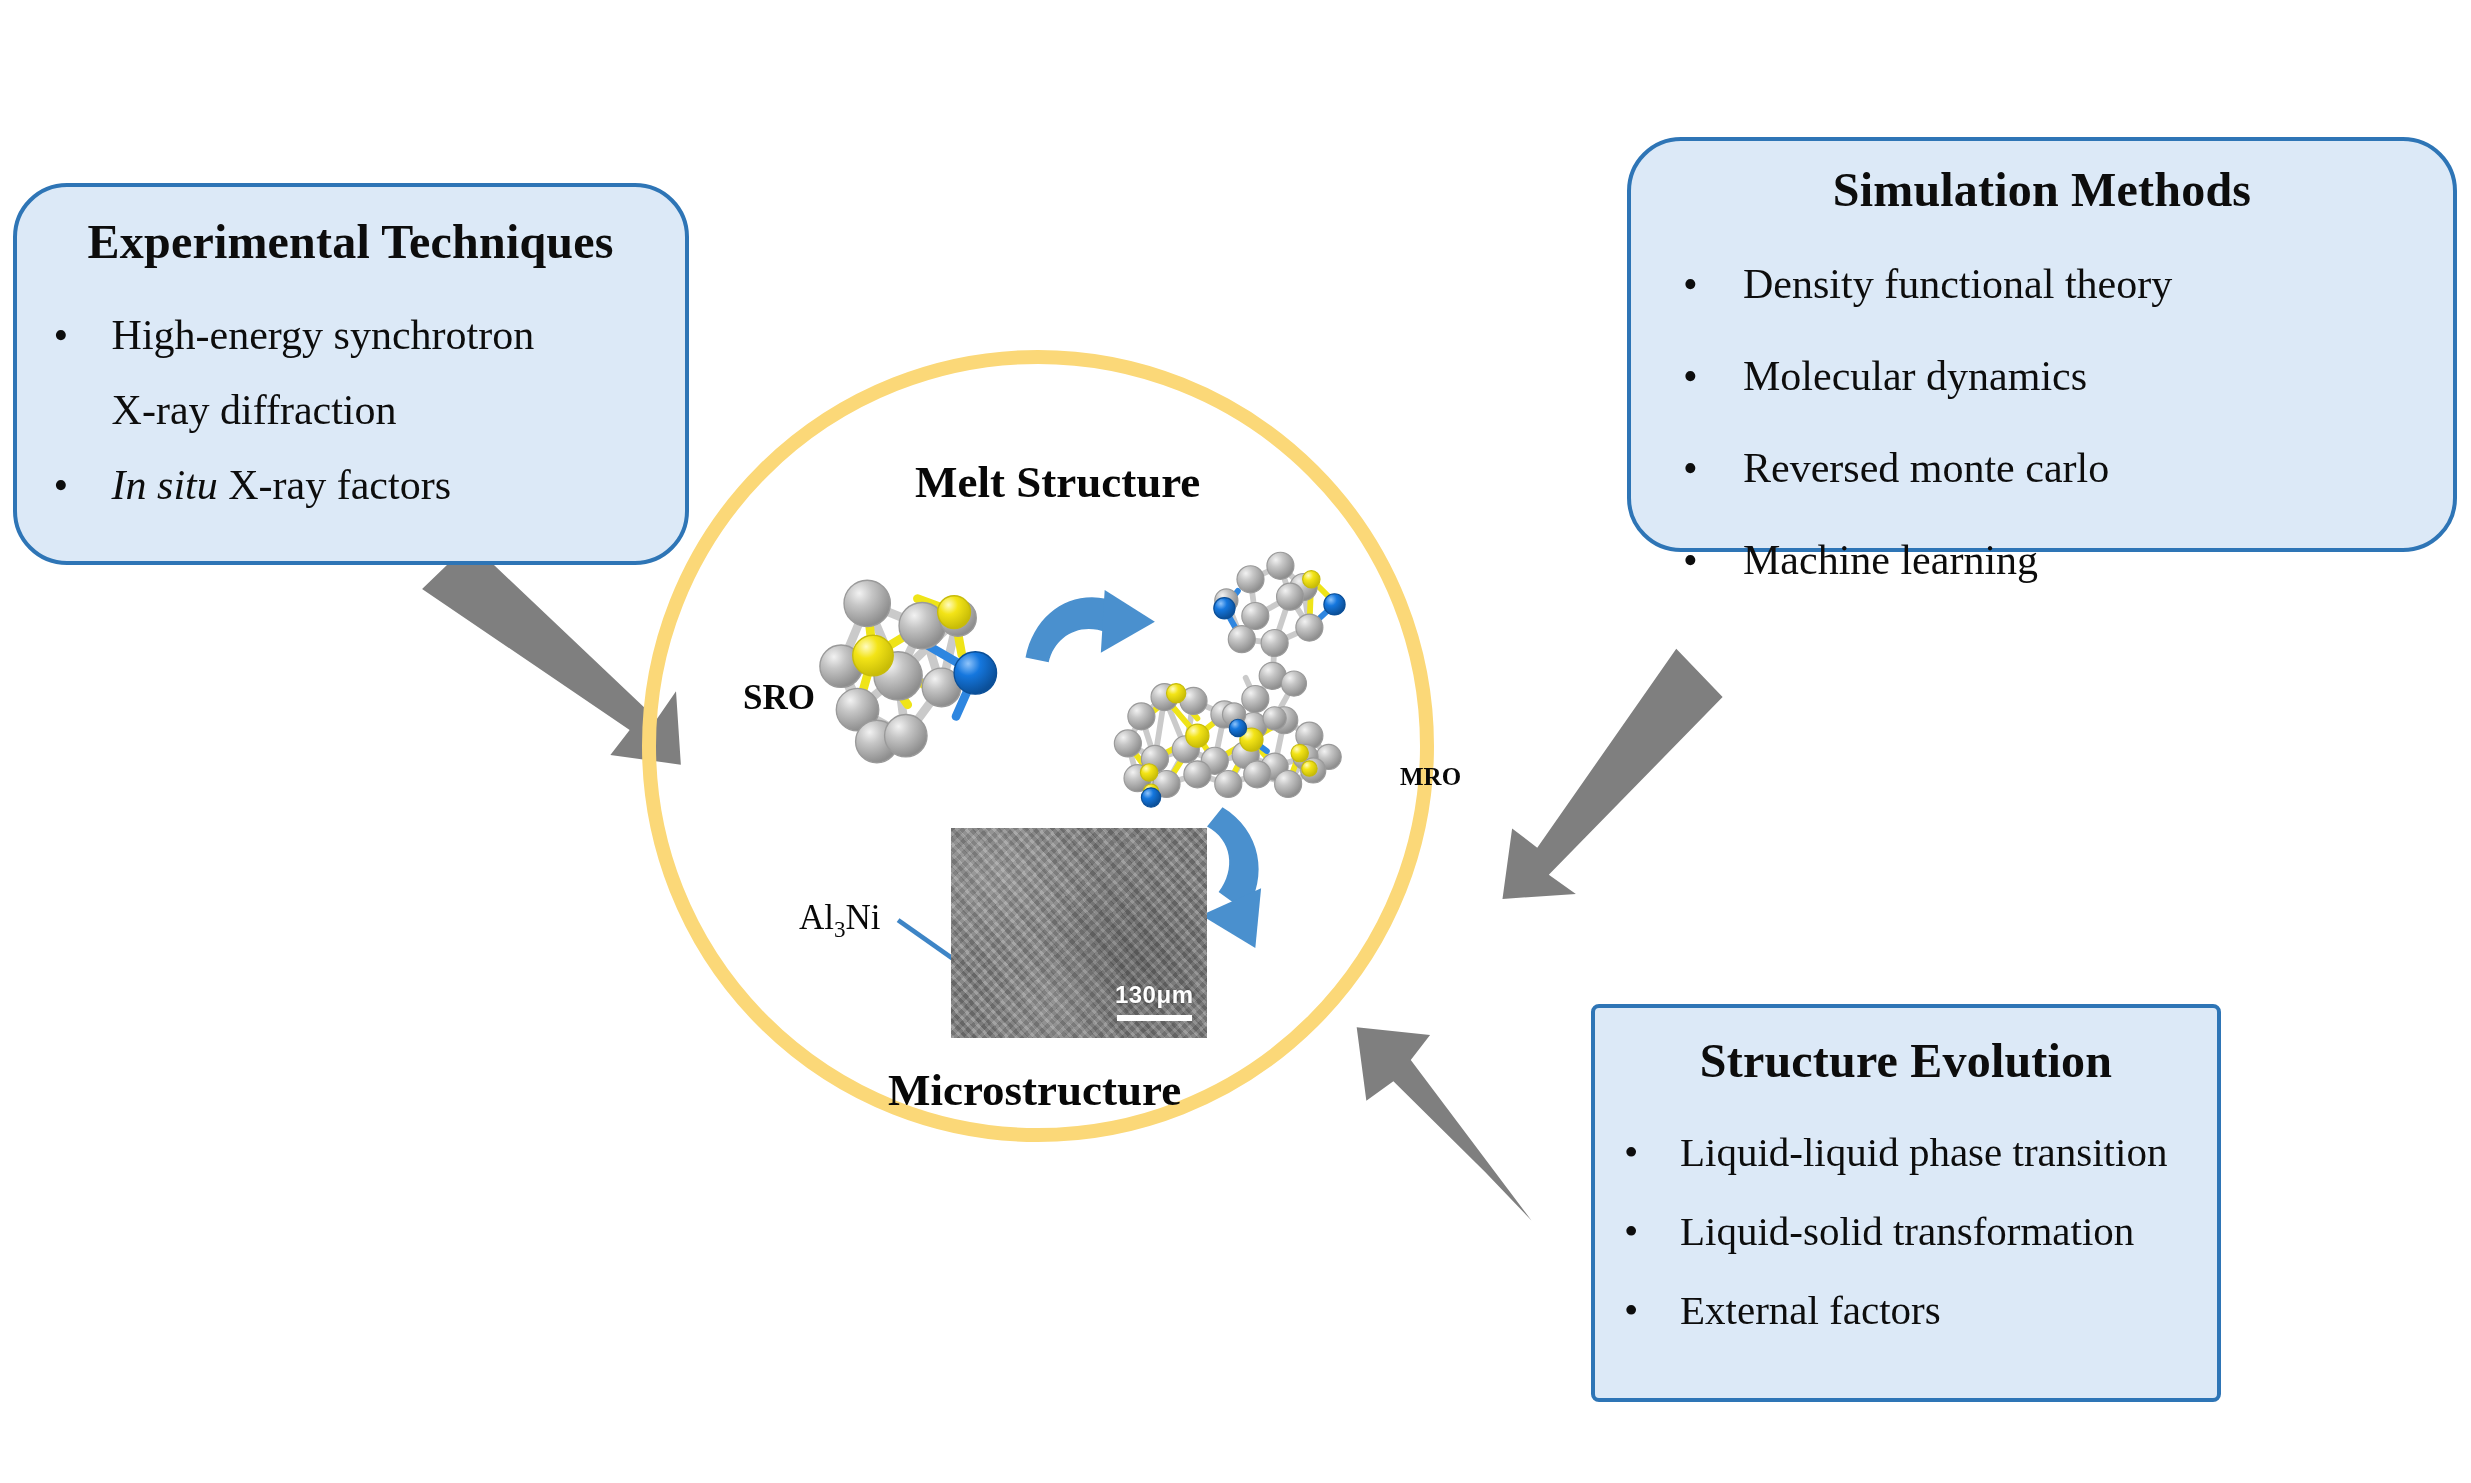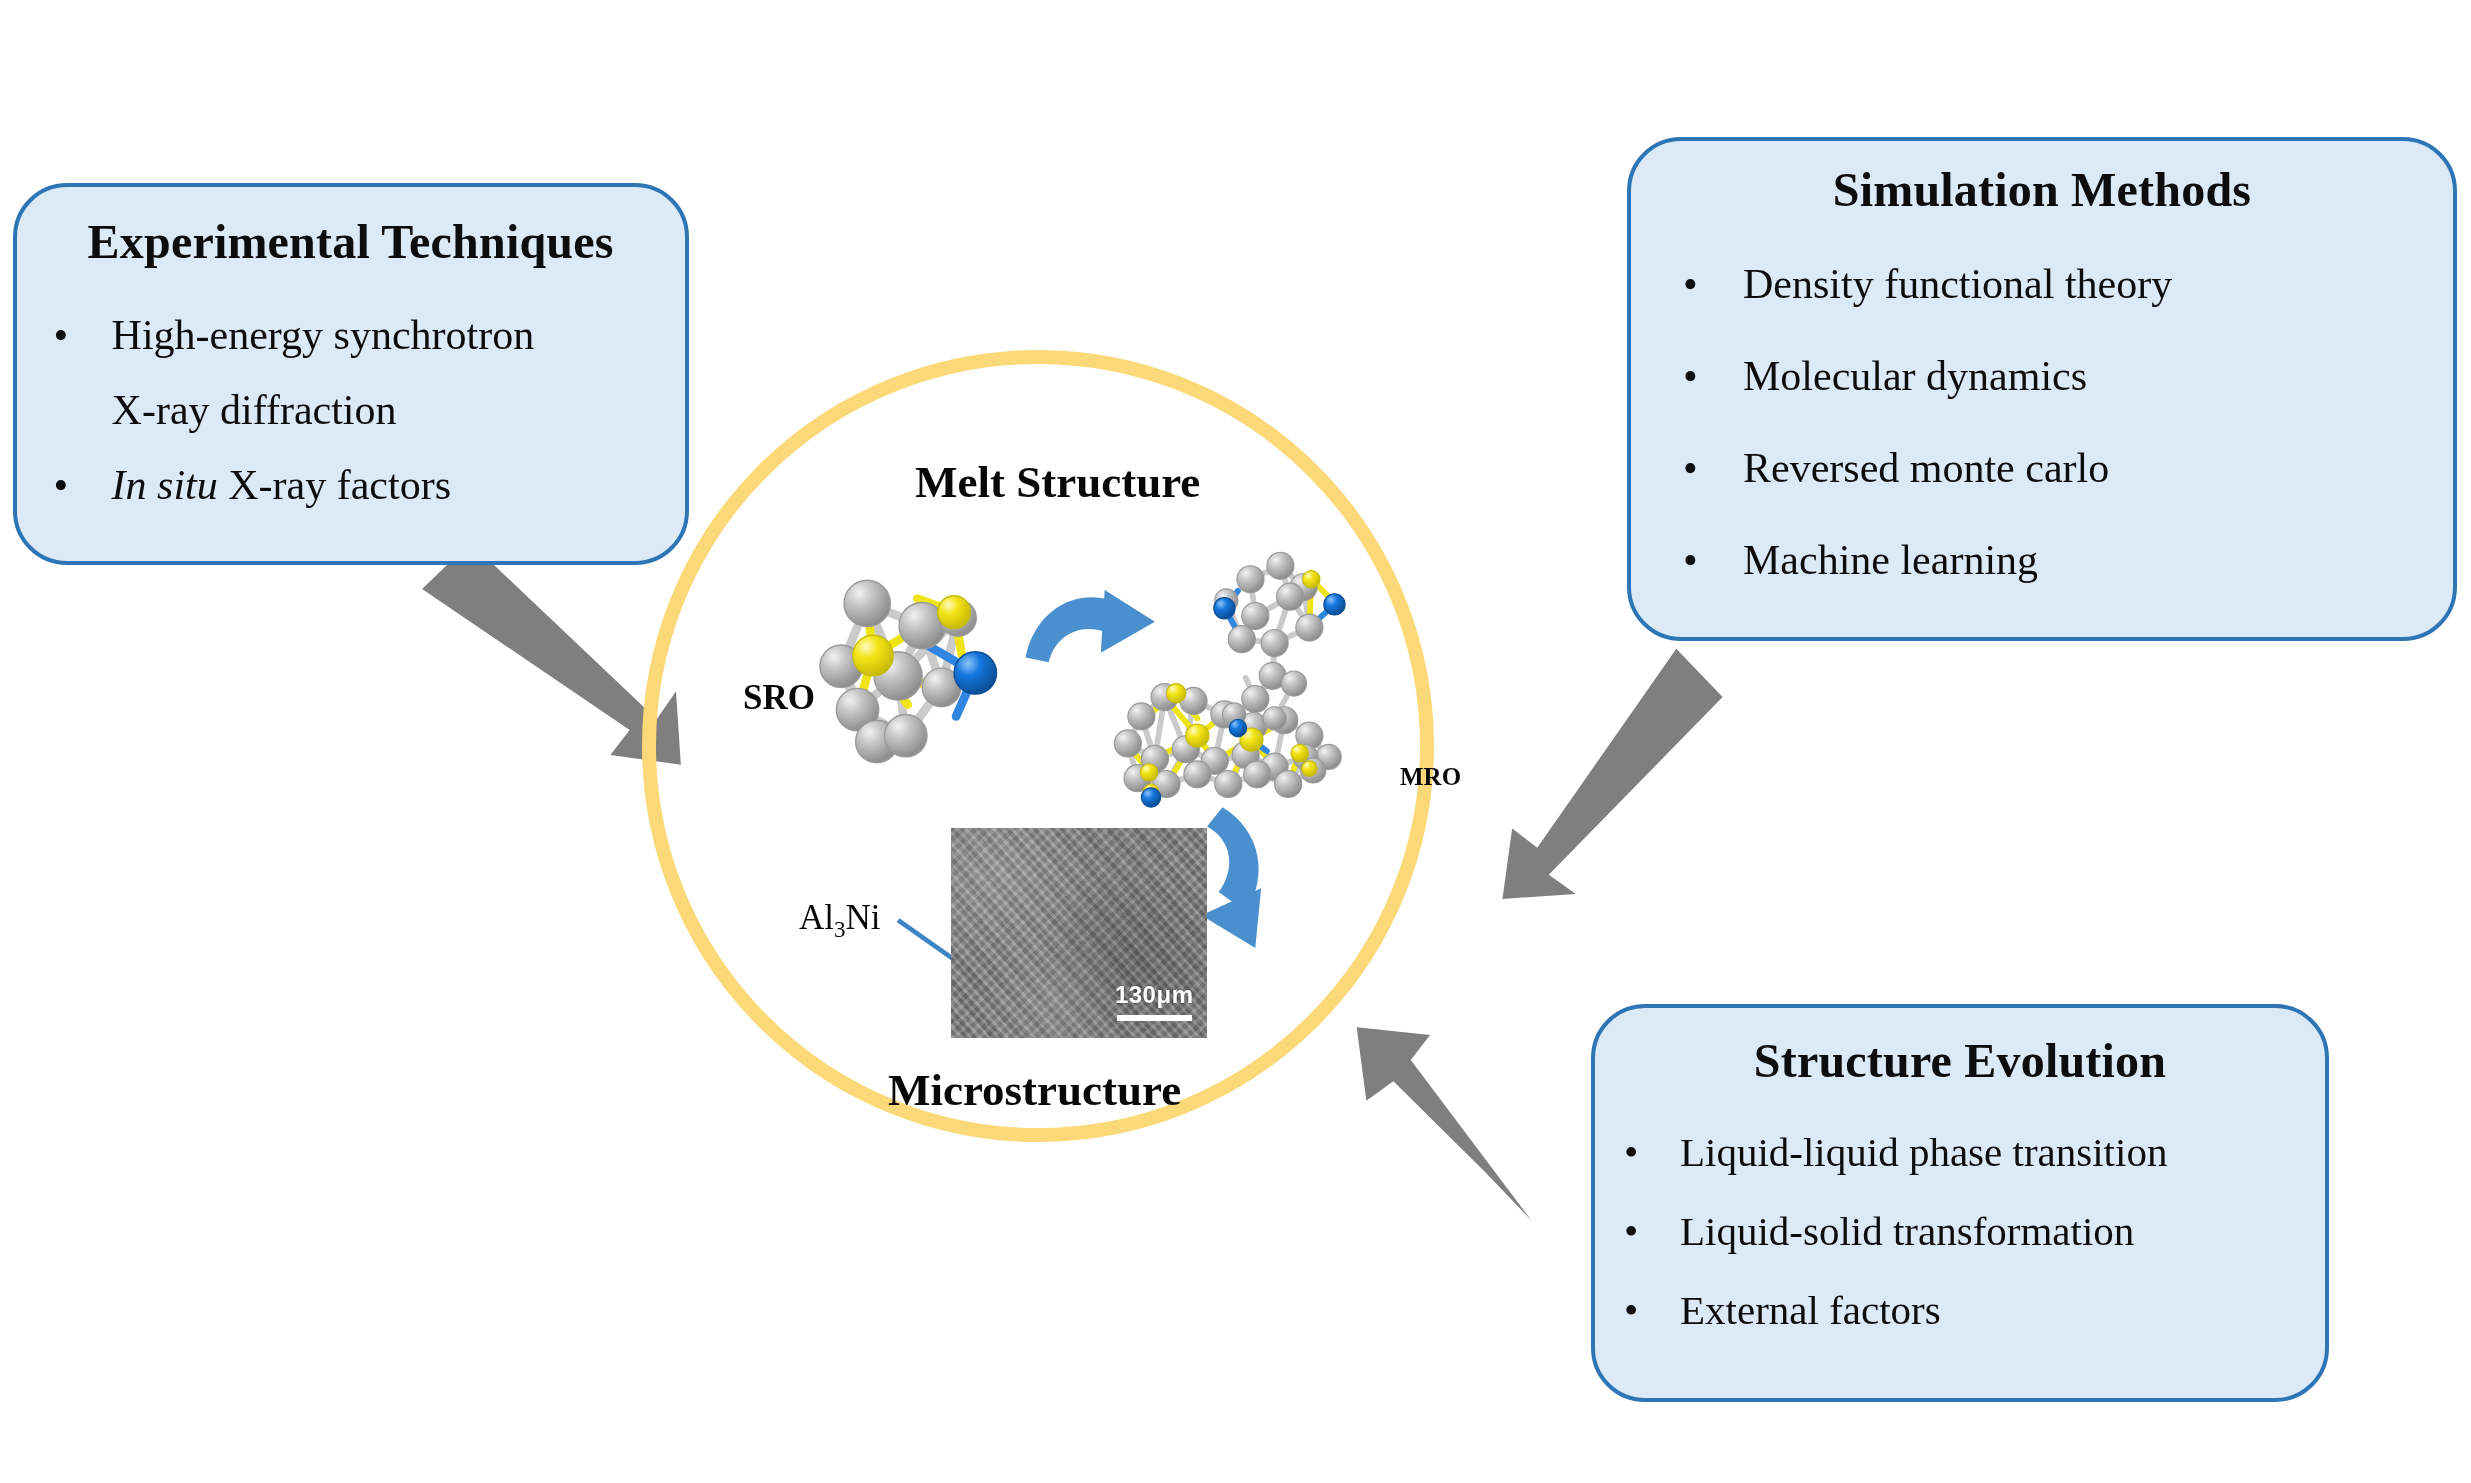--- a/index.html
+++ b/index.html
@@ -70,36 +70,36 @@
     margin: 29px 0 0 37px;
     font-size: 42px;
     line-height: 75px;
   }
   #box-experimental .bullet-list li .dot { left: 0; }
   #box-experimental .bullet-list li .txt { margin-left: 58px; }
   #box-experimental .bullet-list li .cont { margin-left: 58px; }
 
   
   #box-simulation {
-    left: 1627px; top: 137px; width: 830px; height: 504px;
+    left: 1627px; top: 137px; width: 830px; height: 415px;
   }
   #box-simulation .box-title {
     font-size: 48px;
     margin-top: 21px;
   }
   #box-simulation .bullet-list {
     margin: 21px 0 0 52px;
     font-size: 42px;
     line-height: 92px;
   }
   #box-simulation .bullet-list li .txt { margin-left: 60px; }
 
   
   #box-evolution {
-    left: 1591px; top: 1004px; width: 738px; height: 398px;
+    left: 1591px; top: 1004px; width: 630px; height: 398px; border-radius: 8px;
   }
   #box-evolution .box-title {
     font-size: 48px;
     margin-top: 25px;
   }
   #box-evolution .bullet-list {
     margin: 25px 0 0 29px;
     font-size: 41px;
     line-height: 79px;
   }

